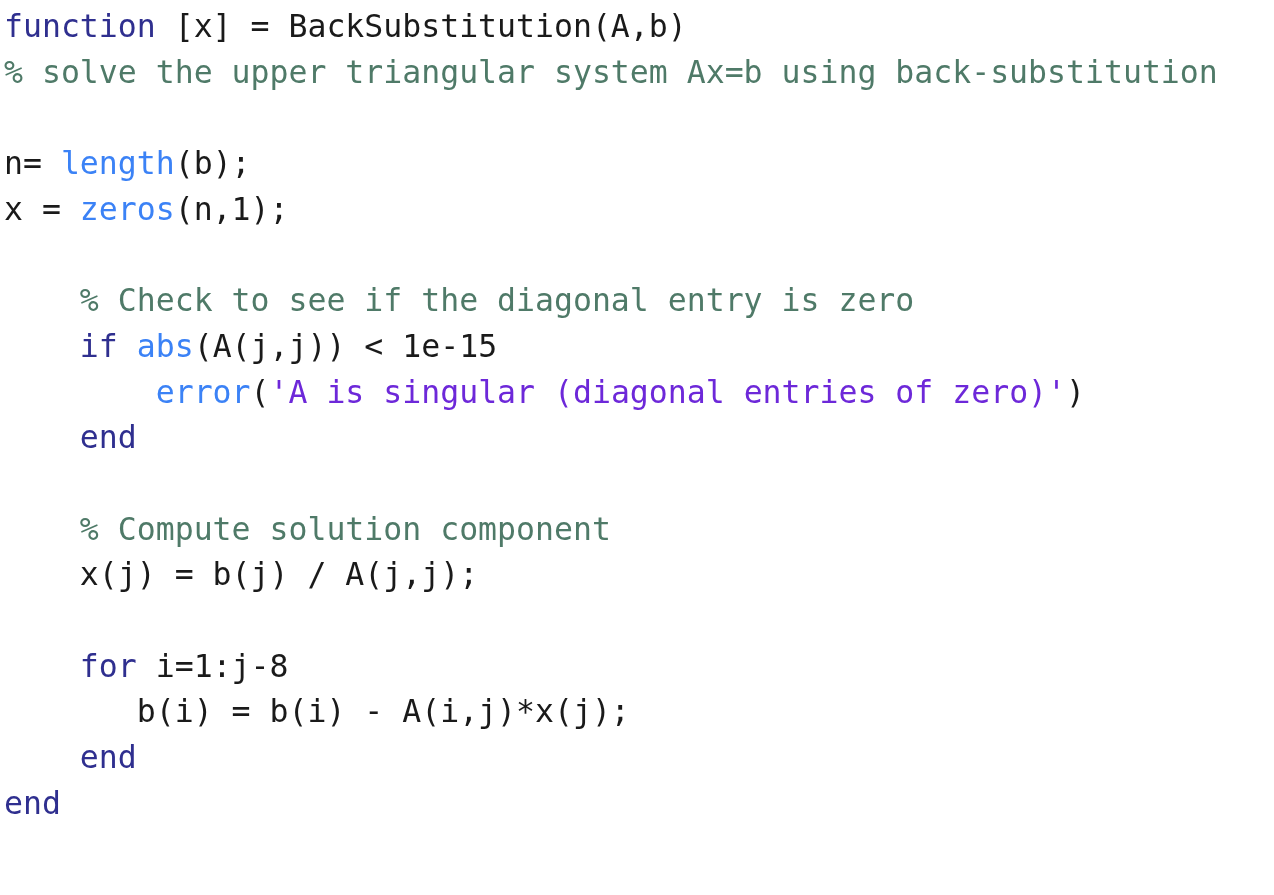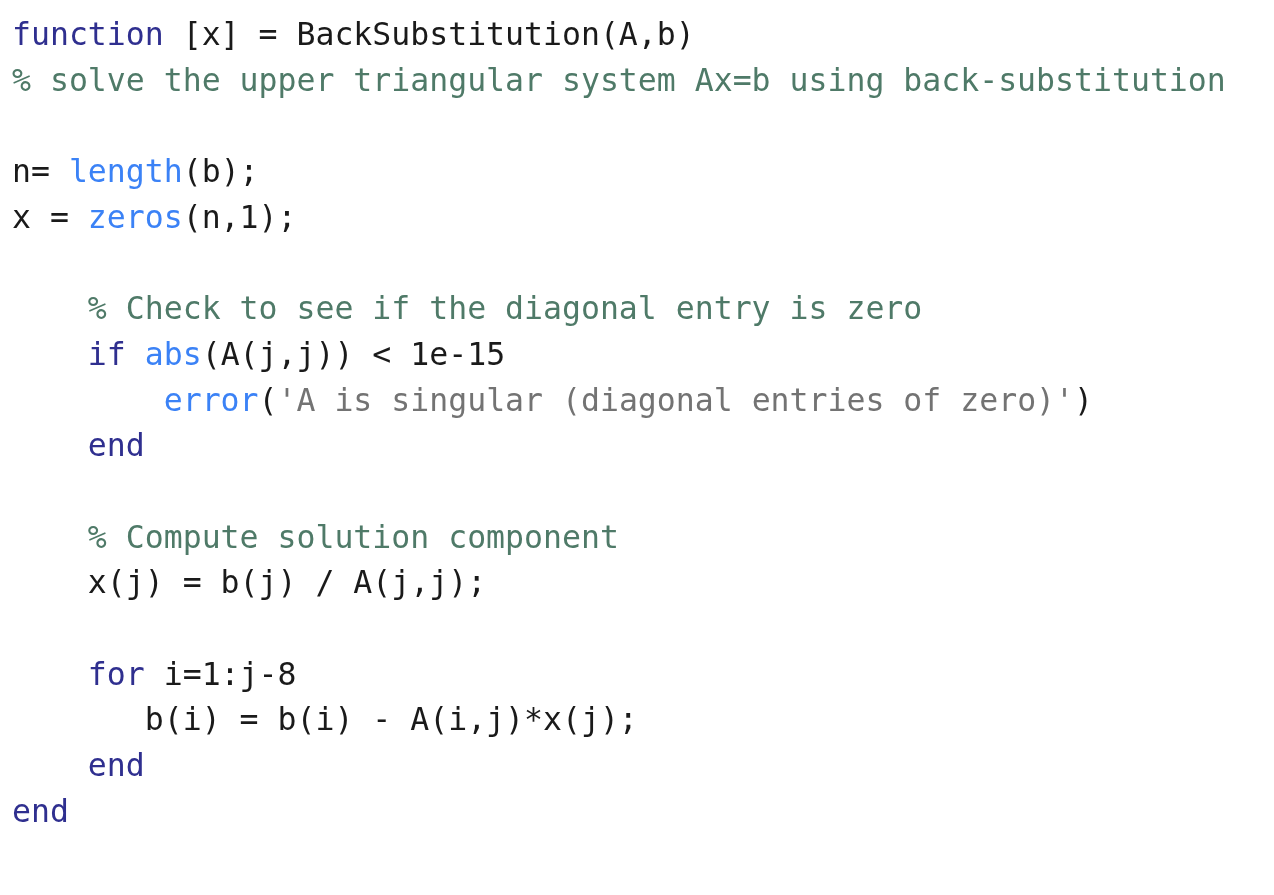--- a/index.html
+++ b/index.html
@@ -12,40 +12,40 @@
     width: 1274px;
     height: 895px;
     overflow: hidden;
     font-family: "DejaVu Sans Mono", "Liberation Mono", monospace;
   }
   #code-listing {
     position: relative;
     width: 1011px;
     height: 895px;
     background: #ffffff;
-    padding: 12px;
+    padding: 4px;
     box-sizing: border-box;
   }
   .code-line {
     height: 45.7px;
     line-height: 45.7px;
     white-space: pre;
     font-size: 31.5px;
     letter-spacing: 0px;
     color: #1a1a1a;
     font-family: "DejaVu Sans Mono", "Liberation Mono", monospace;
   }
   .code-line.blank {
     height: 45.7px;
   }
   .tok { white-space: pre; }
   .tok-keyword  { color: #2f2f8f; }
   .tok-builtin  { color: #3b82f6; }
   .tok-comment  { color: #4f7a68; }
-  .tok-string   { color: #737373; }
+  .tok-string   { color: #6d28d9; }
   .tok-plain    { color: #1a1a1a; }
 </style>
 </head>
 <body>
 
 <div id="code-listing">
     <div class="code-line"><span class="tok tok-keyword">function</span><span class="tok tok-plain"> [x] = BackSubstitution(A,b)</span></div>
     <div class="code-line"><span class="tok tok-comment">% solve the upper triangular system Ax=b using back-substitution</span></div>
     <div class="code-line blank">&nbsp;</div>
     <div class="code-line"><span class="tok tok-plain">n= </span><span class="tok tok-builtin">length</span><span class="tok tok-plain">(b);</span></div>

